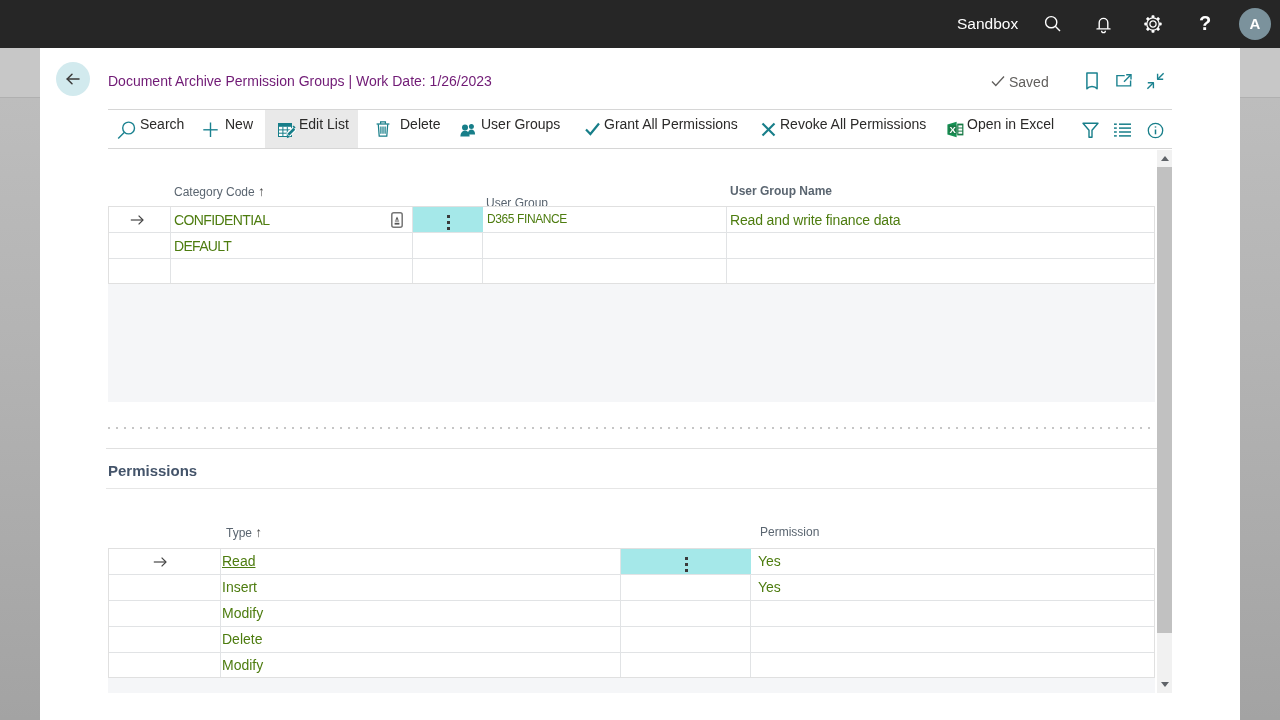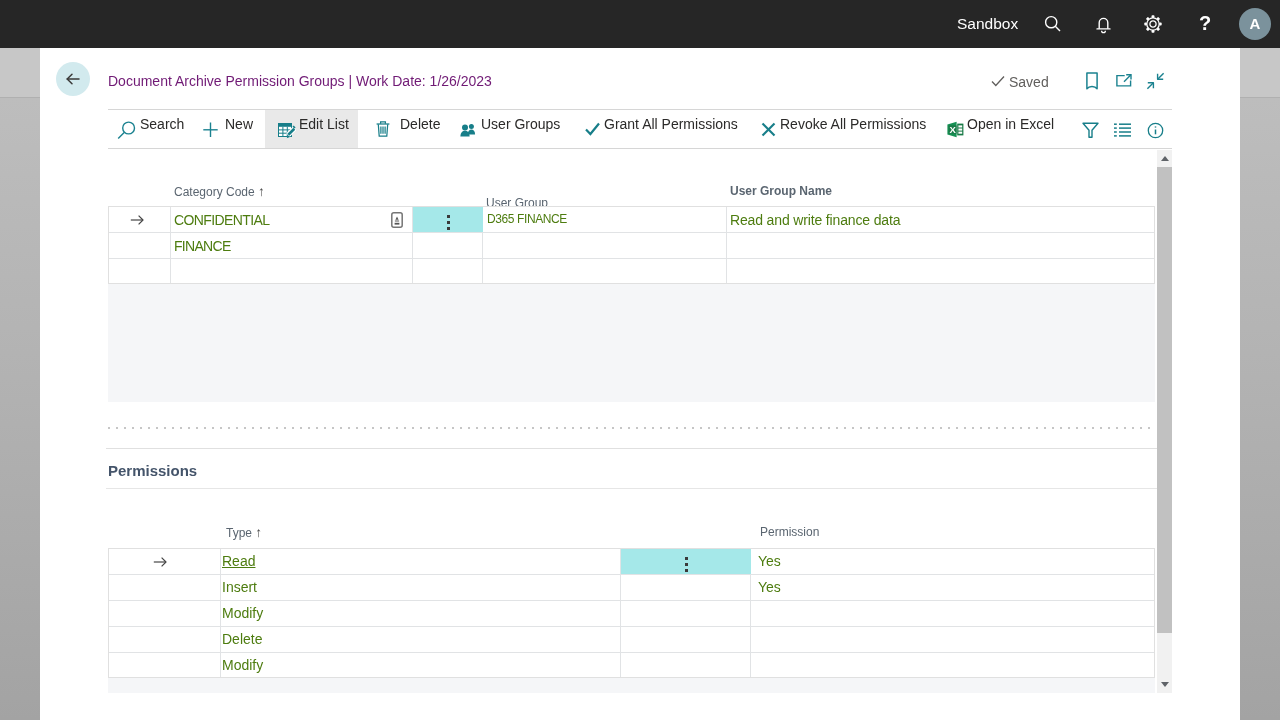--- a/index.html
+++ b/index.html
@@ -242,21 +242,21 @@
     <polyline points="8.6,2.6 13,7 8.6,11.4"></polyline>
 </svg>
 <span class="celltxt" style="left:174px;top:212px;font-size:14px;letter-spacing:-0.6px">CONFIDENTIAL</span>
 <svg class="abs" style="left:391px;top:212px" width="12" height="16" viewBox="0 0 12 16">
   <rect x="0.8" y="0.8" width="10.4" height="14.4" rx="2" fill="#fff" stroke="#757575" stroke-width="1.5"></rect>
   <path d="M4.4,7.8 l1.6,-3.4 1.6,3.4 z M3.9,8.4 h4.2 v1 H3.9 z" fill="#555"></path>
   <rect x="3.6" y="10.8" width="4.8" height="1.8" fill="#555"></rect>
 </svg>
 <span class="celltxt" style="left:487px;top:212px;font-size:12px;letter-spacing:-0.4px">D365 FINANCE</span>
 <span class="celltxt" style="left:730px;top:212px;font-size:14px;letter-spacing:-0.15px">Read and write finance data</span>
-<span class="celltxt" style="left:174px;top:238px;font-size:14px;letter-spacing:-0.7px">FINANCE</span>
+<span class="celltxt" style="left:174px;top:238px;font-size:14px;letter-spacing:-0.7px">DEFAULT</span>
 
 <div id="grayblk1"></div>
 <div id="dotline"></div>
 <div id="secline1"></div>
 <div id="permhdr">Permissions</div>
 <div id="secline2"></div>
 
 <span class="hdrlbl" style="left:226px; top:525px;">Type <span class="up">↑</span></span>
 <span class="hdrlbl" style="left:760px; top:525px;">Permission</span>
 

